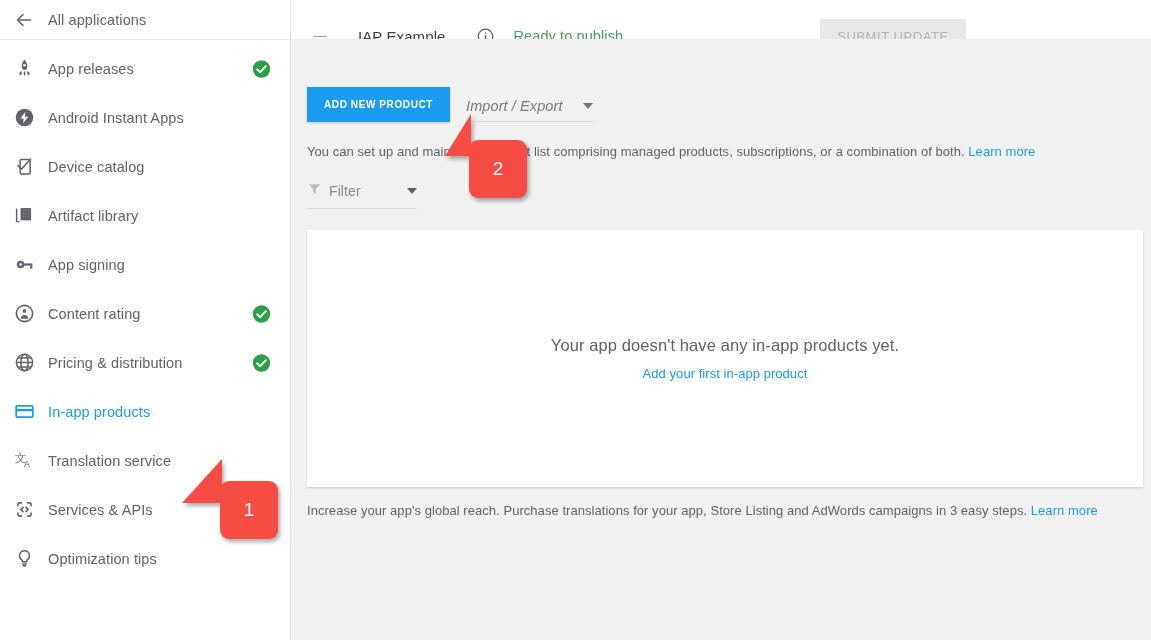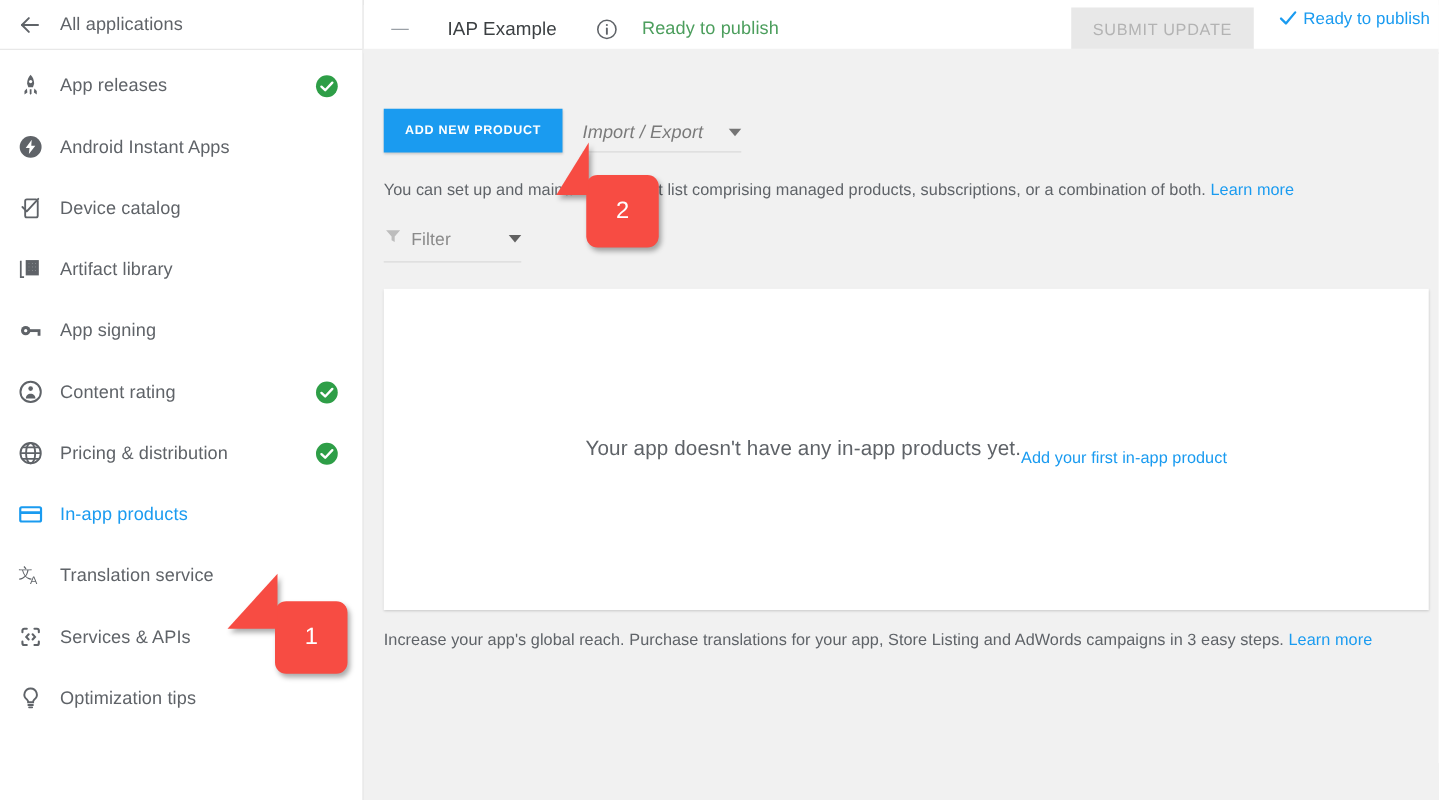--- a/index.html
+++ b/index.html
@@ -80,21 +80,21 @@
     right: 19px;
     top: 50%;
     transform: translateY(-50%);
     width: 19px;
     height: 19px;
   }
 
   
   .topbar {
     position: absolute;
-    left: 291px; top: 4px;
+    left: 291px; top: 17px;
     width: 860px;
     height: 39px;
     background: #ffffff;
     border-bottom: 1px solid #e3e3e3;
     box-sizing: border-box;
     display: flex;
     align-items: center;
   }
   .dash {
     margin-left: 22px;
@@ -117,22 +117,23 @@
   }
   .ready-green {
     margin-left: 19px;
     font-size: 14.5px;
     color: #4c9e5d;
     letter-spacing: .1px;
   }
   .topbar-right {
     margin-left: auto;
     display: flex;
-    align-items: flex-start;
+    align-items: flex-end;
     padding-right: 7px;
+    gap: 37px;
   }
   .submit-btn {
     background: #e8e8e8;
     color: #b3b3b3;
     border: none;
     font-family: inherit;
     font-size: 13px;
     letter-spacing: .55px;
     padding: 10px 17px;
     cursor: default;
@@ -222,21 +223,21 @@
     letter-spacing: .1px;
   }
   .filter-row .caret { border-top-color: #616161; }
 
   .card {
     margin: 21px 8px 0 16px;
     height: 257px;
     background: #ffffff;
     box-shadow: 0 1px 2px rgba(0,0,0,.17);
     display: flex;
-    flex-direction: row;
+    flex-direction: column;
     align-items: center;
     justify-content: center;
   }
   .empty-title {
     font-size: 16.5px;
     color: #5f6368;
     letter-spacing: .1px;
   }
   .empty-link {
     margin-top: 11px;

